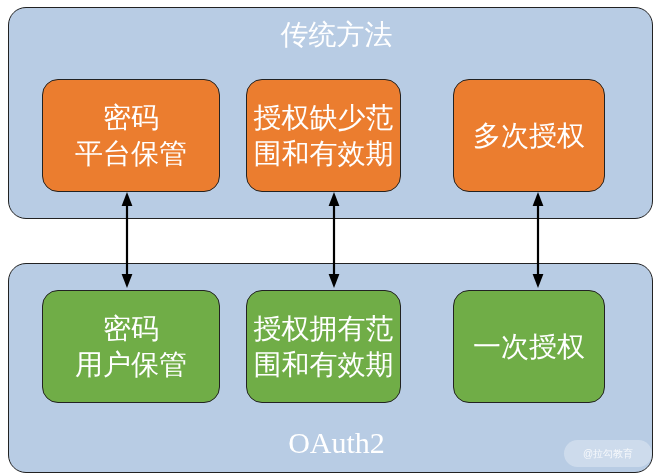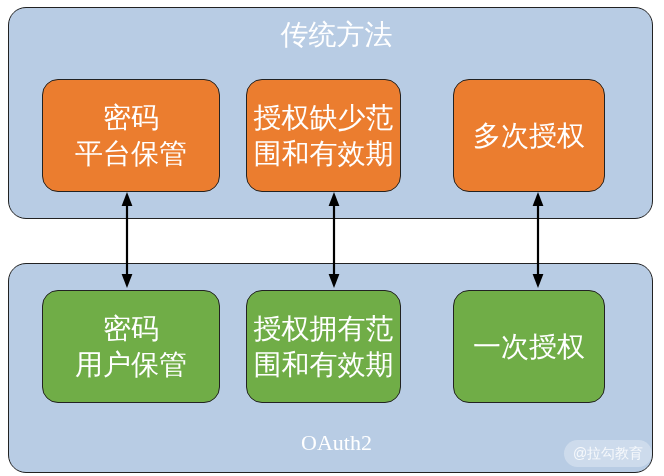--- a/index.html
+++ b/index.html
@@ -30,21 +30,21 @@
     position: absolute;
     left: 6px;
     width: 100%;
     margin: 0;
     text-align: center;
     color: var(--label-text, #FFFFFF);
     font-weight: 400;
     font-family: Liberation Serif, serif;
   }
   .title-top { top: 10px; font-size: 28px; line-height: 34px; }
-  .title-bottom { bottom: 12px; font-size: 22px; line-height: 34px; }
+  .title-bottom { bottom: 12px; font-size: 30px; line-height: 34px; }
   .node {
     position: absolute;
     box-sizing: border-box;
     height: 113px;
     border: 1.5px solid var(--border, #1A1A1A);
     border-radius: 16px;
     display: flex;
     align-items: center;
     justify-content: center;
     text-align: center;
@@ -73,21 +73,21 @@
   .arrow polygon { fill: var(--arrow, #000000); }
   .watermark {
     position: absolute;
     left: 564px;
     top: 440px;
     width: 88px;
     height: 27px;
     border-radius: 14px;
     background: rgba(255, 255, 255, 0.30);
     color: rgba(255, 255, 255, 0.82);
-    font-size: 14px;
+    font-size: 10px;
     display: flex;
     align-items: center;
     justify-content: center;
   }
 </style>
 </head>
 <body>
 
 <div class="canvas">
 

